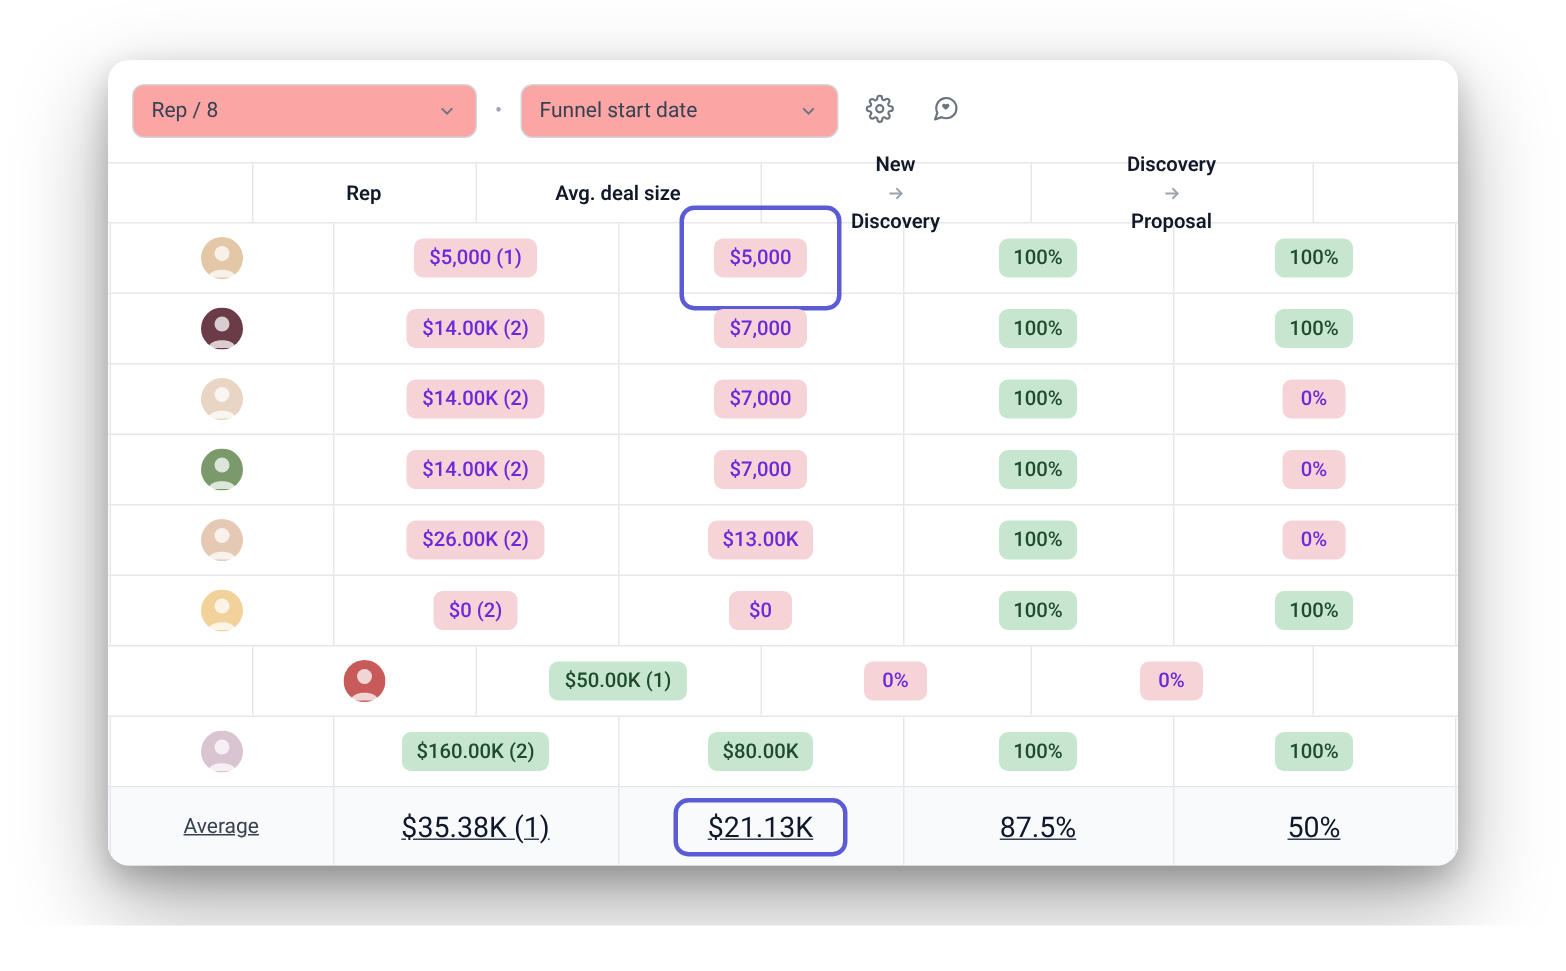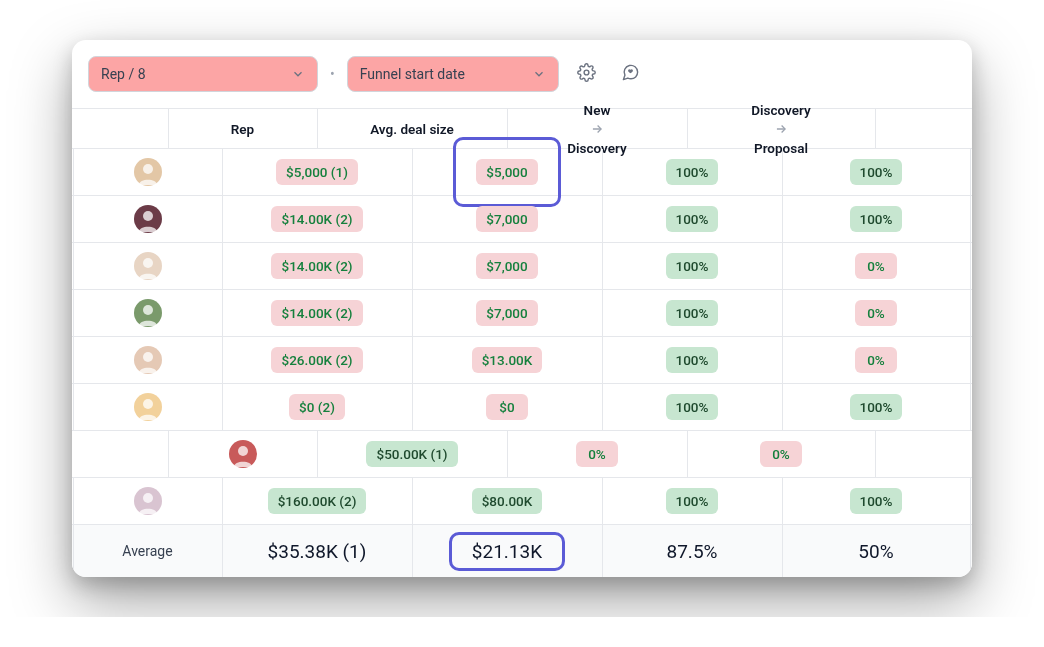--- a/index.html
+++ b/index.html
@@ -65,21 +65,21 @@
     border-right: 1px solid #e5e7eb;
     display: flex;
     align-items: center;
     justify-content: center;
     font-size: 14px;
     color: #374151;
     flex-shrink: 0;
   }
   .cell:first-child { border-left: 1px solid #e5e7eb; margin-left:-1px; }
   .row.header .cell { font-weight: 600; font-size: 13.5px; color:#111827; }
-  .row.footer .cell { font-weight: 400; }
+  .row.footer .cell { font-weight: 400; text-decoration: underline; }
   .c-rep { width: 150px; }
   .c-total { width: 190px; }
   .c-avg { width: 190px; }
   .c-stage { width: 180px; }
   .c-last { width: 188px; border-right: 1px solid #e5e7eb; }
   .stage-lbl { display:flex; align-items:center; gap:4px; font-weight:600;flex-direction:column; }
   .stage-lbl .arr { color:#9ca3af; display:flex; }
   
   .avatar {
     width: 28px; height: 28px;
@@ -89,21 +89,21 @@
   .pill {
     display: inline-flex;
     align-items: center;
     justify-content: center;
     padding: 5px 10px;
     border-radius: 6px;
     font-size: 13.5px;
     font-weight: 500;
     min-width: 42px;
   }
-  .pill.pink  { background: #f6d3d6; color:#15803d; }
+  .pill.pink  { background: #f6d3d6; color:#6d28d9; }
   .pill.green { background: #c7e6d0; color:#1f4a2e; }
   .highlight {
     border: 3.5px solid #5b5bd6;
     border-radius: 10px;
     padding: 3px 4px;
     display: inline-flex;
   }
   .highlight .pill { margin:16px; }
   .footer .foot-val {
     font-size: 19px;

